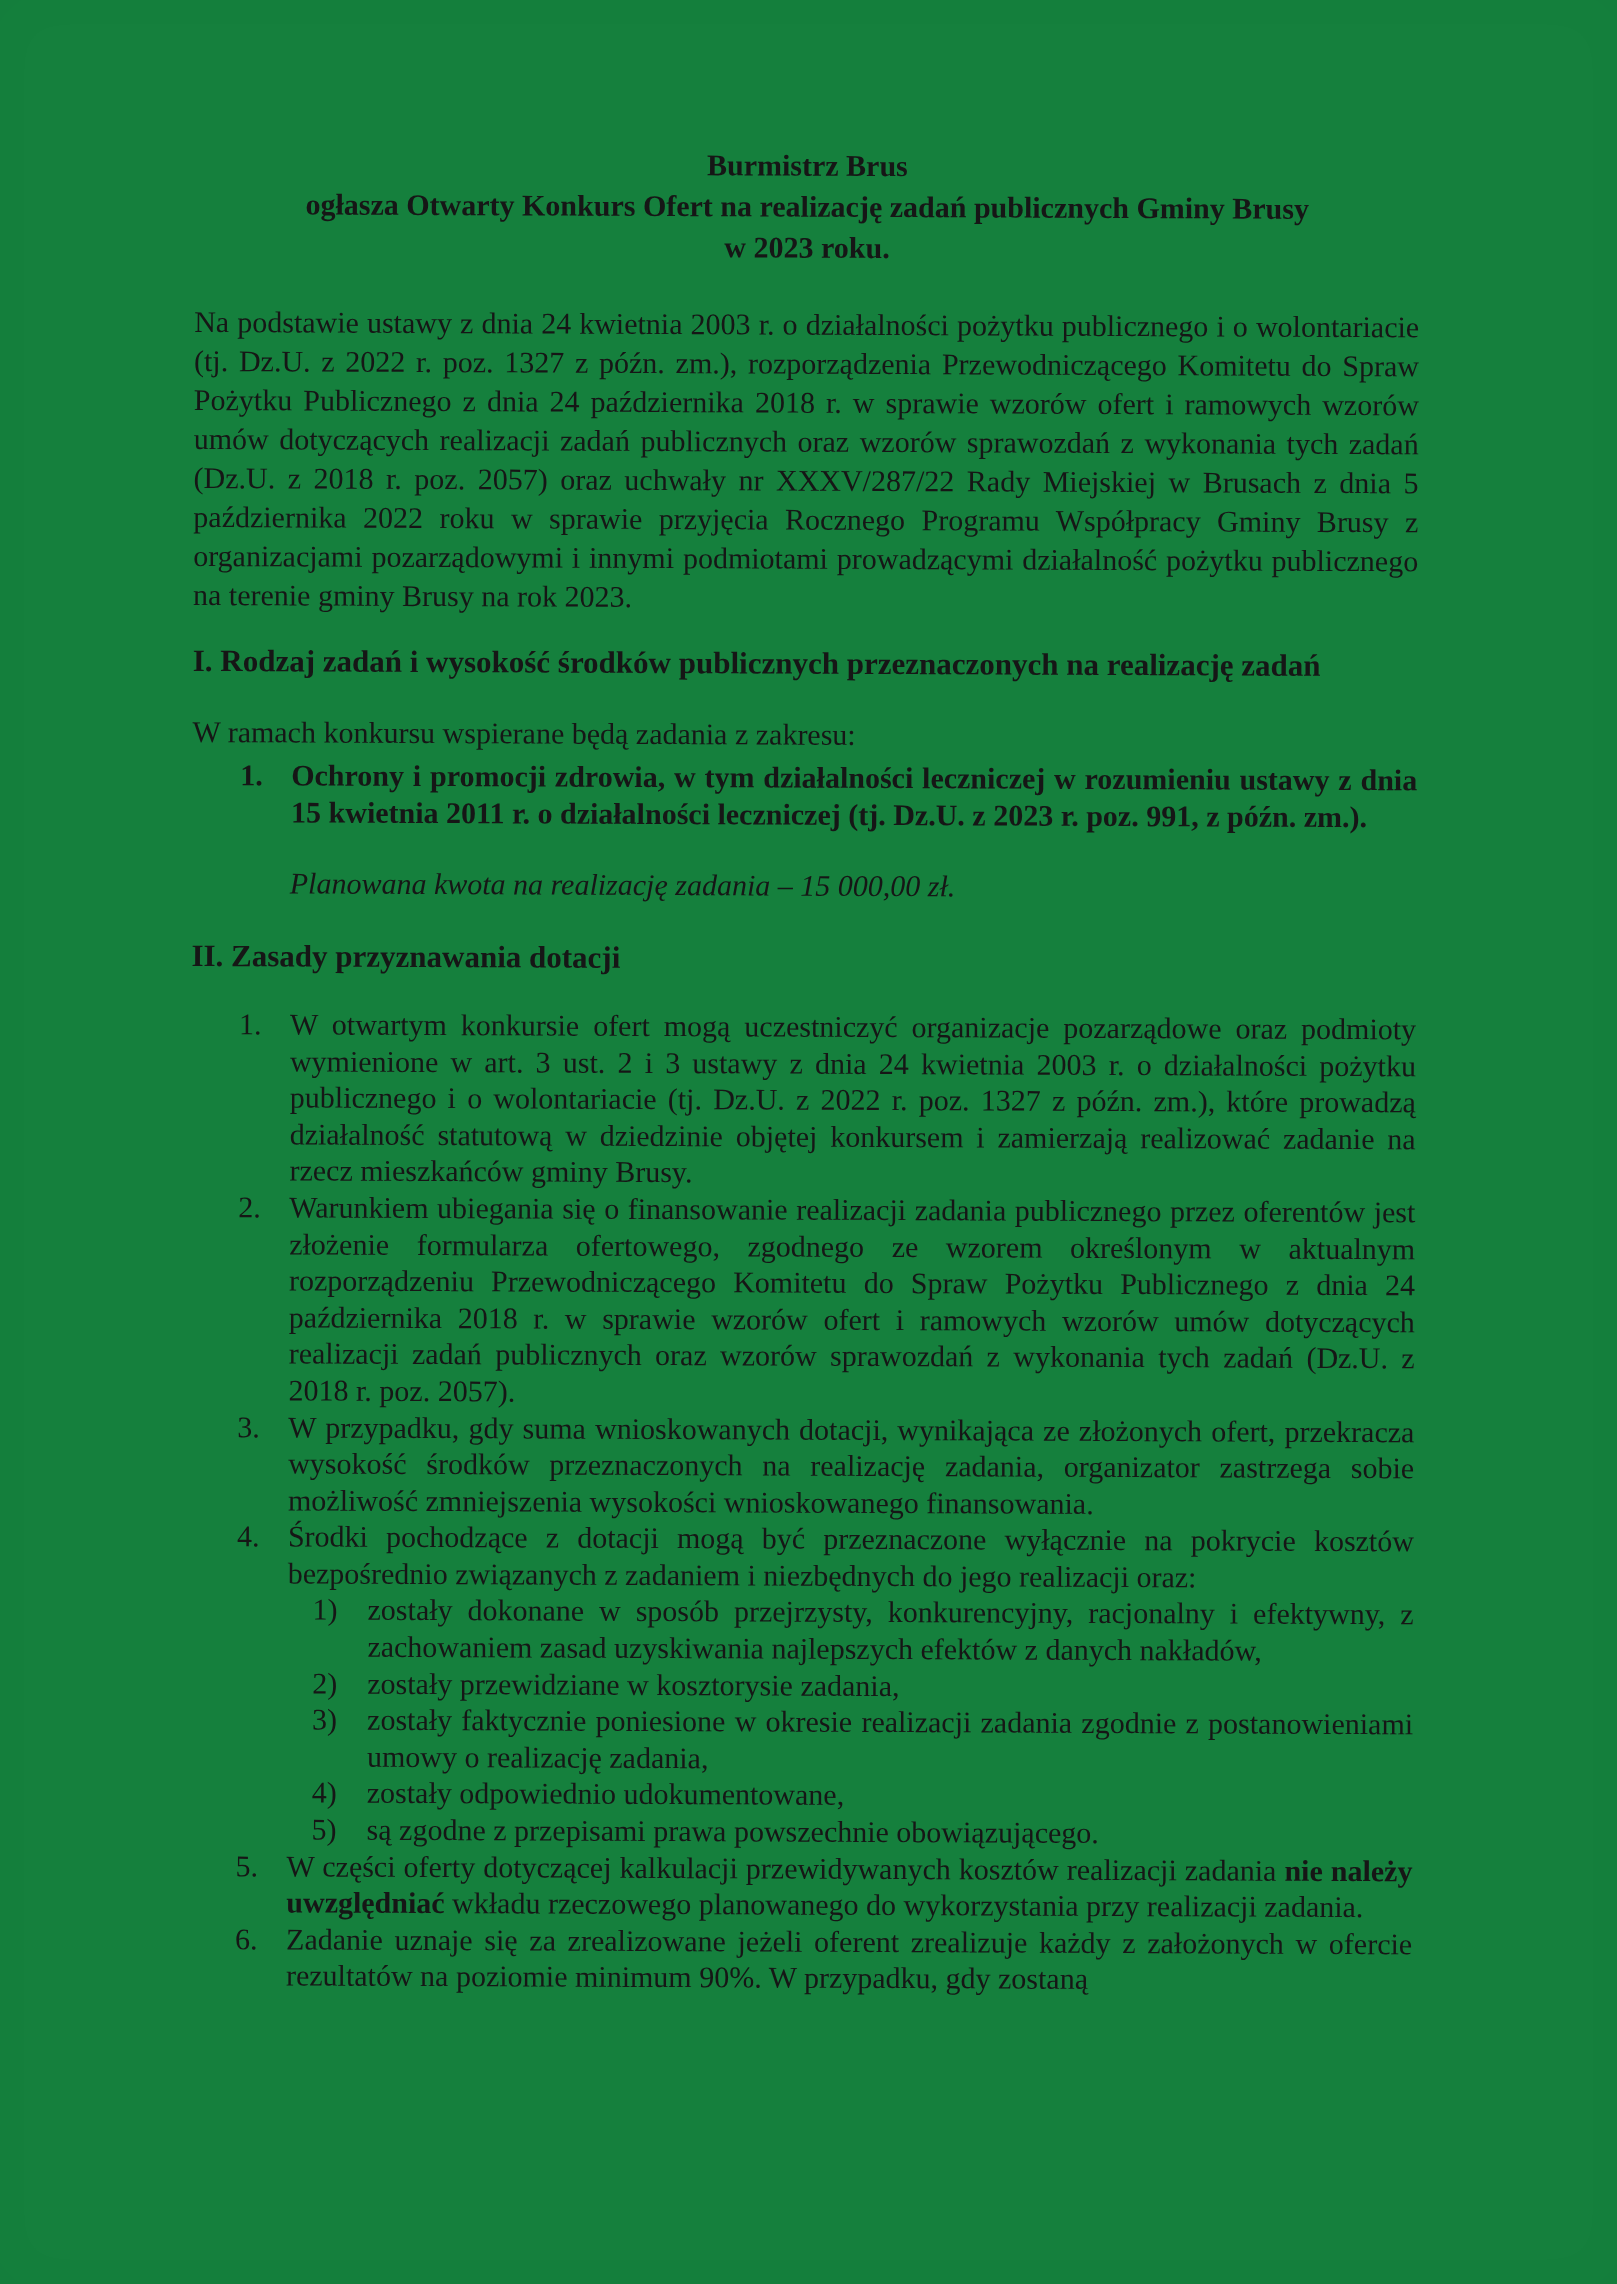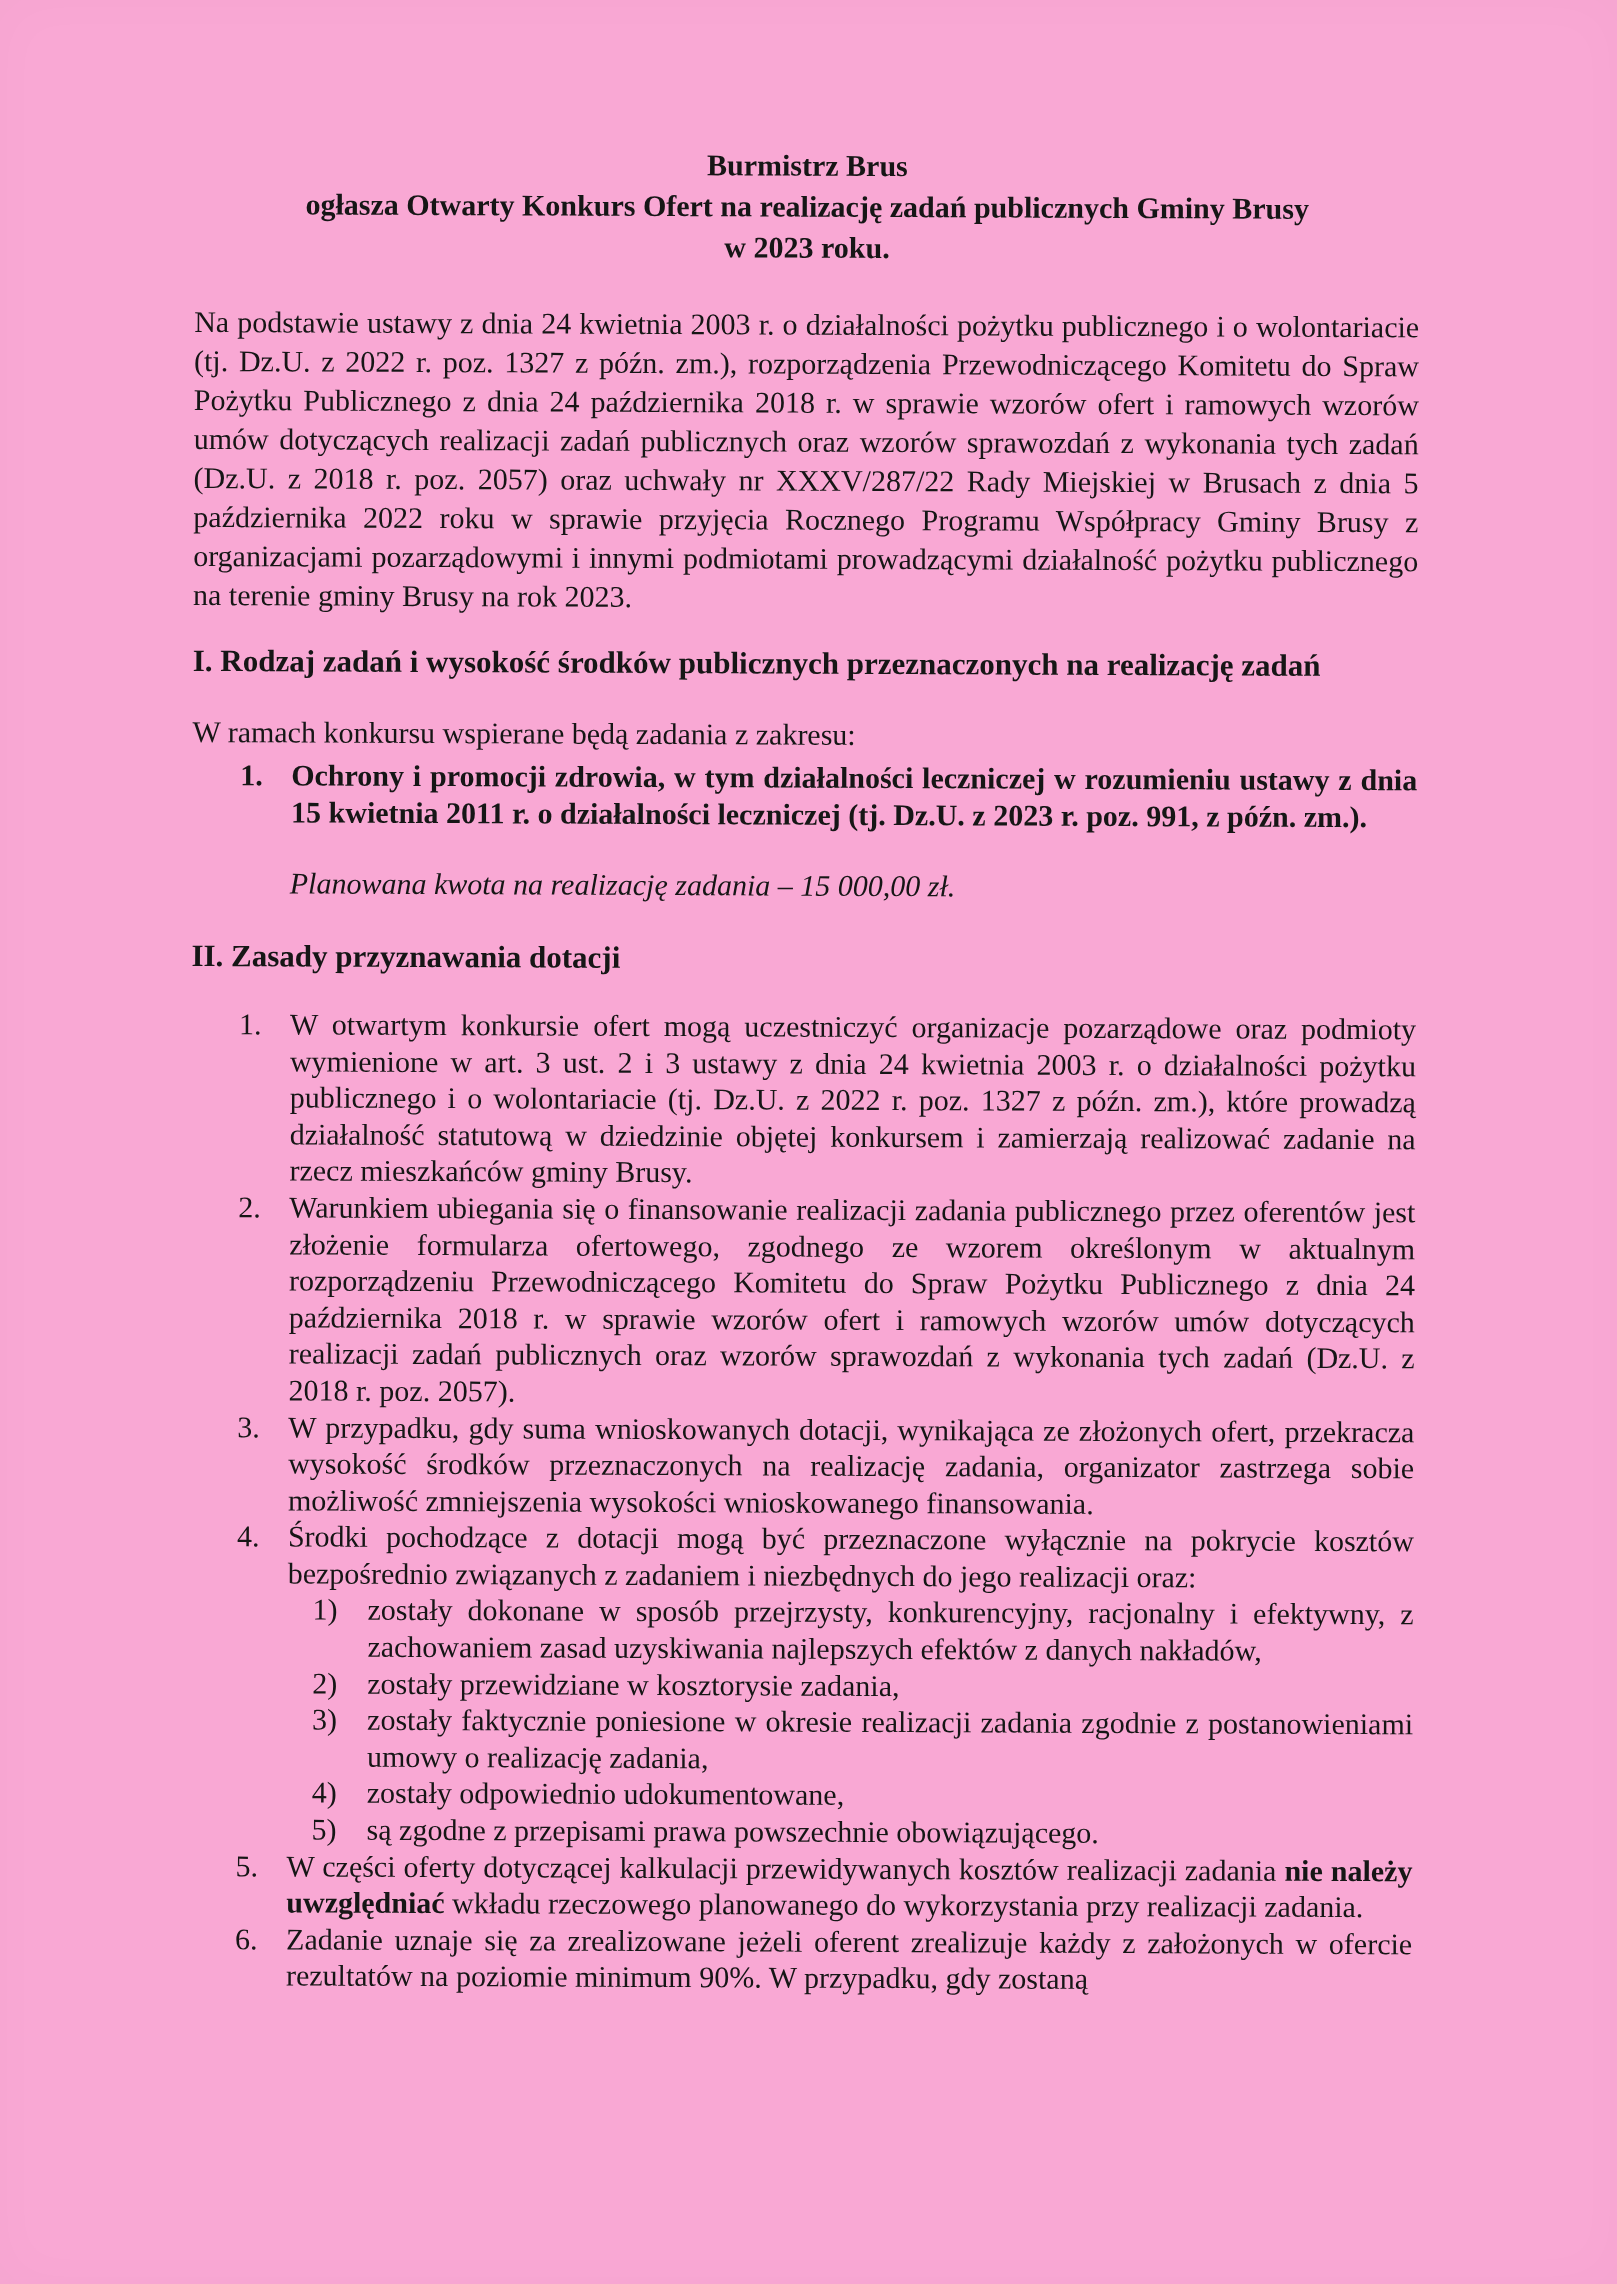--- a/index.html
+++ b/index.html
@@ -4,21 +4,21 @@
 <style>
   html,body{margin:0;padding:0;}
   body{
     background:#e8e8e8;
     font-family:"Liberation Serif","DejaVu Serif",serif;
   }
   .page{
     position:relative;
     width:1617px;
     height:2284px;
-    background:#f9a8d4;
+    background:#15803d;
     overflow:hidden;
     box-shadow:inset 0 0 59px rgba(0,0,0,0.02);
   }
   .content{
     position:absolute;
     left:195px;
     top:143px;
     width:1225px;
     font-size:30px;
     line-height:1.30;

